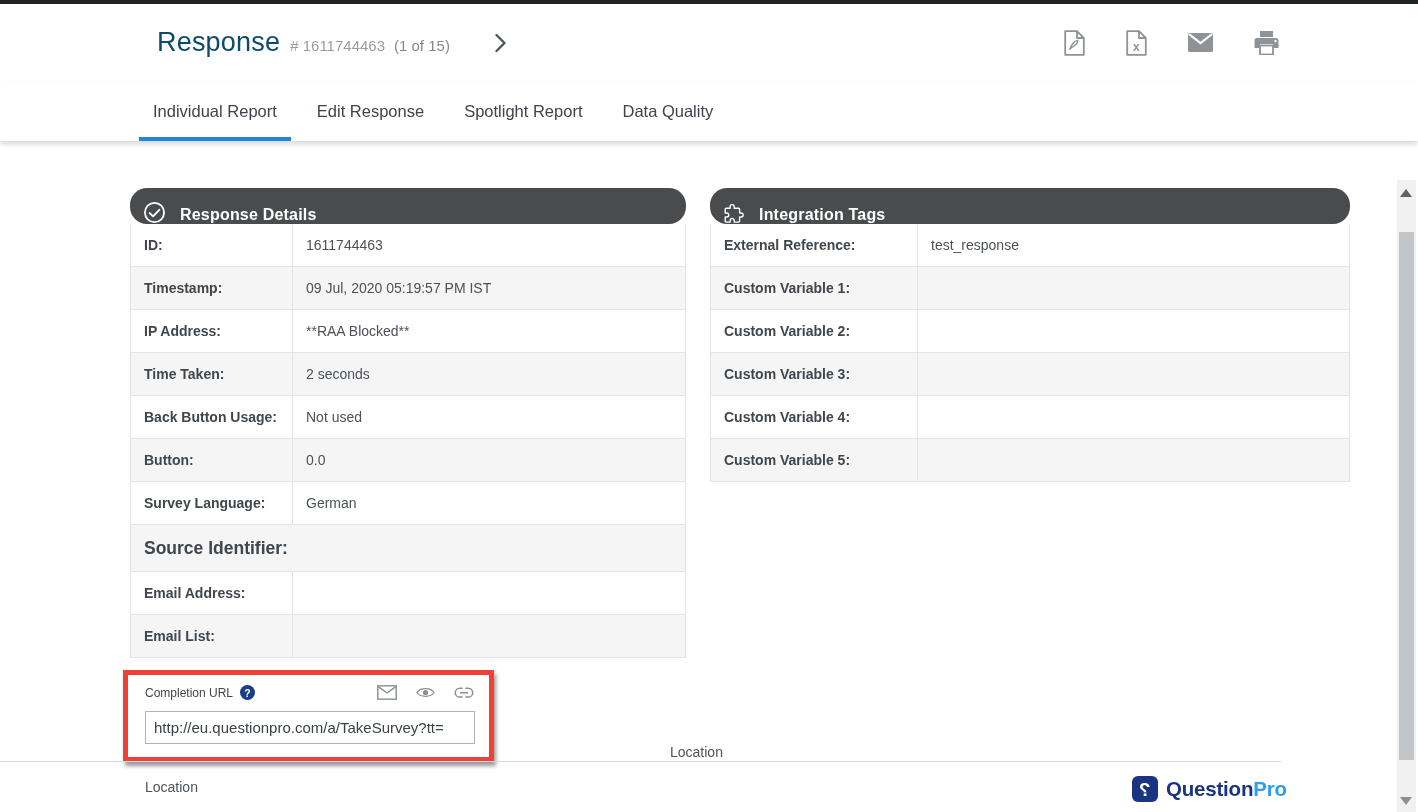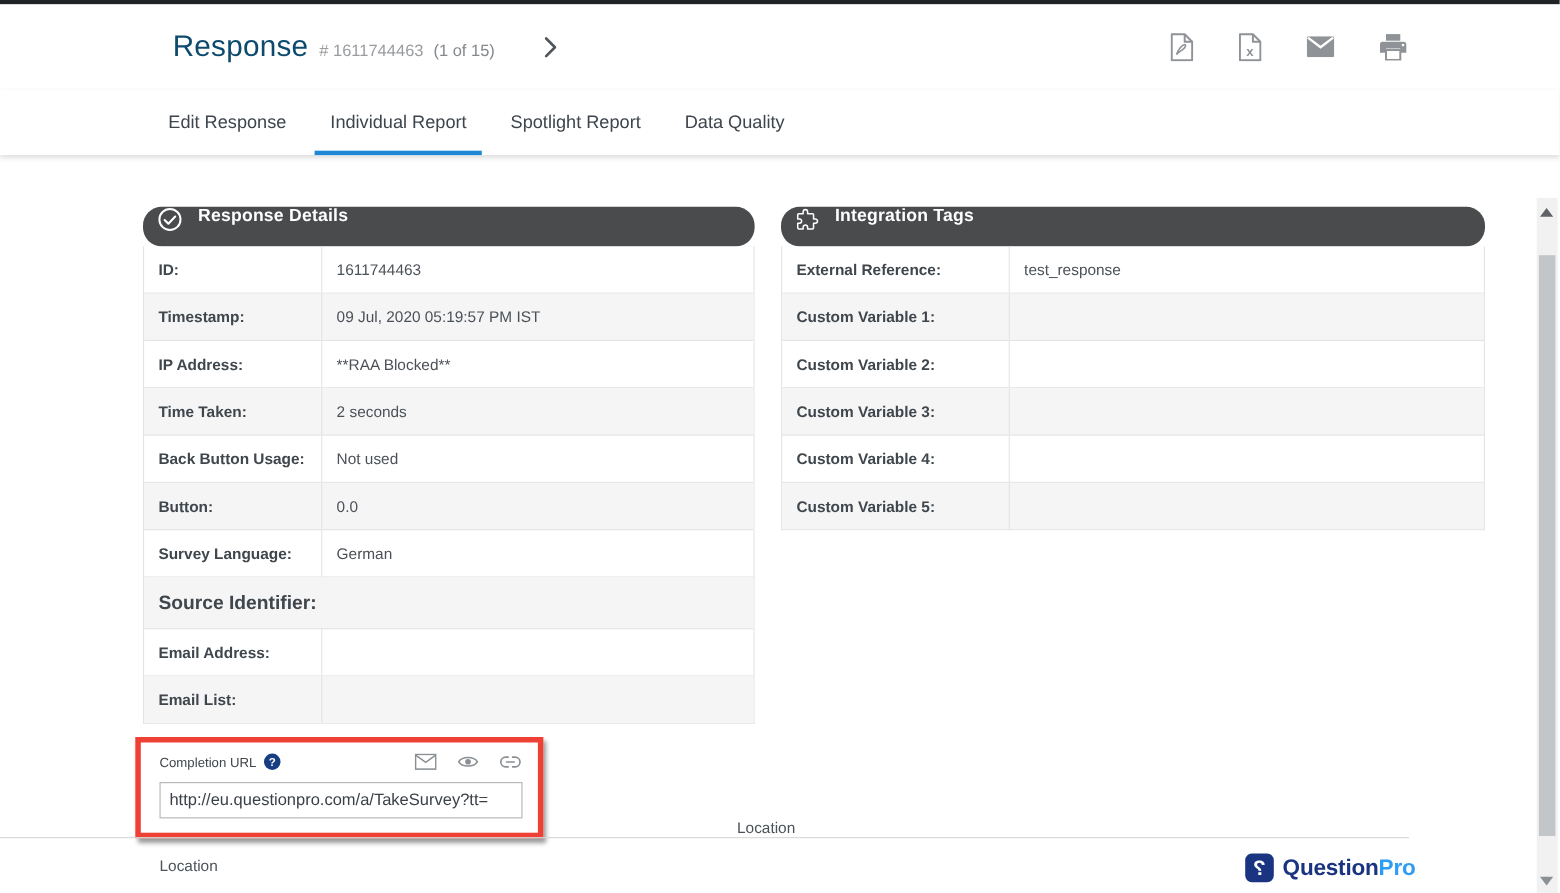--- a/index.html
+++ b/index.html
@@ -22,21 +22,21 @@
   .tool-btn{background:none;border:none;padding:2px;cursor:pointer;display:flex;align-items:center;}
   
   .tabbar{position:absolute;left:0;top:81px;width:1418px;height:60px;background:#fff;box-shadow:0 3px 5px rgba(0,0,0,.16);}
   .tabbar-inner{display:flex;margin-left:139px;height:100%;gap:12px;}
   .tab{position:relative;display:flex;align-items:center;padding:0 14px;font-size:16.5px;color:#3d444b;cursor:pointer;background:none;border:none;font-family:inherit;}
   .tab.active::after{content:"";position:absolute;left:0;right:0;bottom:0;height:4px;background:#1e88d6;}
   
   .panel{position:absolute;top:188px;}
   .panel.left{left:130px;width:556px;}
   .panel.right{left:710px;width:640px;}
-  .panel-header{height:36px;background:#4a4b4c;color:#fff;display:flex;align-items:flex-start;padding-left:13px;border-radius:17px;}
+  .panel-header{height:36px;background:#4a4b4c;color:#fff;display:flex;align-items:flex-end;padding-left:13px;border-radius:17px;}
   .panel-title{font-size:16px;font-weight:700;margin-left:14px;letter-spacing:.2px;}
   .rows{border:1px solid #e3e4e5;border-top:none;background:#fff;}
   .trow{display:flex;align-items:stretch;min-height:42px;border-bottom:1px solid #e3e4e5;}
   .rows .trow:last-child{border-bottom:none;}
   .rows .trow:nth-child(even){background:#f5f5f6;}
   .tlabel{width:162px;flex:none;display:flex;align-items:center;padding-left:13px;box-sizing:border-box;
           font-size:14px;font-weight:700;color:#3f464c;border-right:1px solid #e3e4e5;}
   .panel.right .tlabel{width:207px;}
   .tvalue{flex:1;display:flex;align-items:center;padding-left:13px;font-size:14px;color:#4b5157;}
   .trow.full{min-height:46px;}
@@ -126,22 +126,22 @@
           <rect x="6" y="14.5" width="13" height="9" fill="none" stroke="#8f9296" stroke-width="1.8"></rect>
           <circle cx="21.5" cy="10" r="1.2" fill="#ffffff"></circle>
         </svg>
       </span>
     </button>
   </div>
 </div>
 
 <div class="tabbar">
   <div class="tabbar-inner">
+    <button class="tab active">Individual Report</button>
     <button class="tab">Edit Response</button>
-    <button class="tab active">Individual Report</button>
     <button class="tab">Spotlight Report</button>
     <button class="tab">Data Quality</button>
   </div>
 </div>
 
 <div class="panel left">
   <div class="panel-header">
     <span>
       <svg width="23" height="23" viewBox="0 0 24 24">
           <circle cx="12" cy="12" r="10" fill="none" stroke="#ffffff" stroke-width="1.9"></circle>

